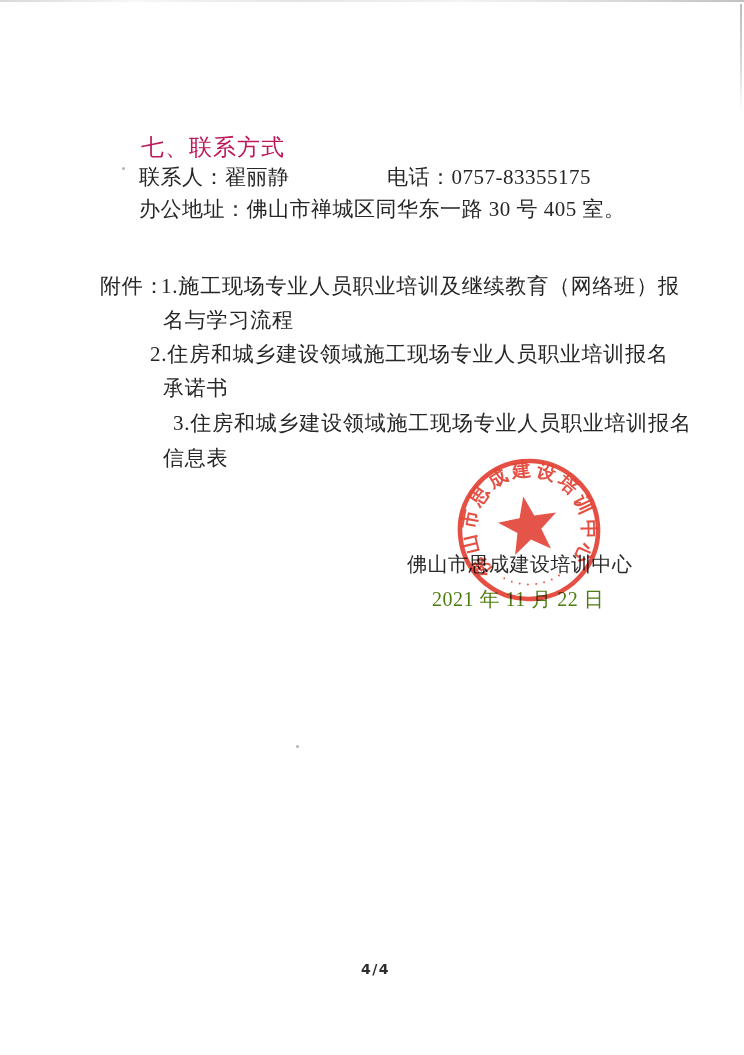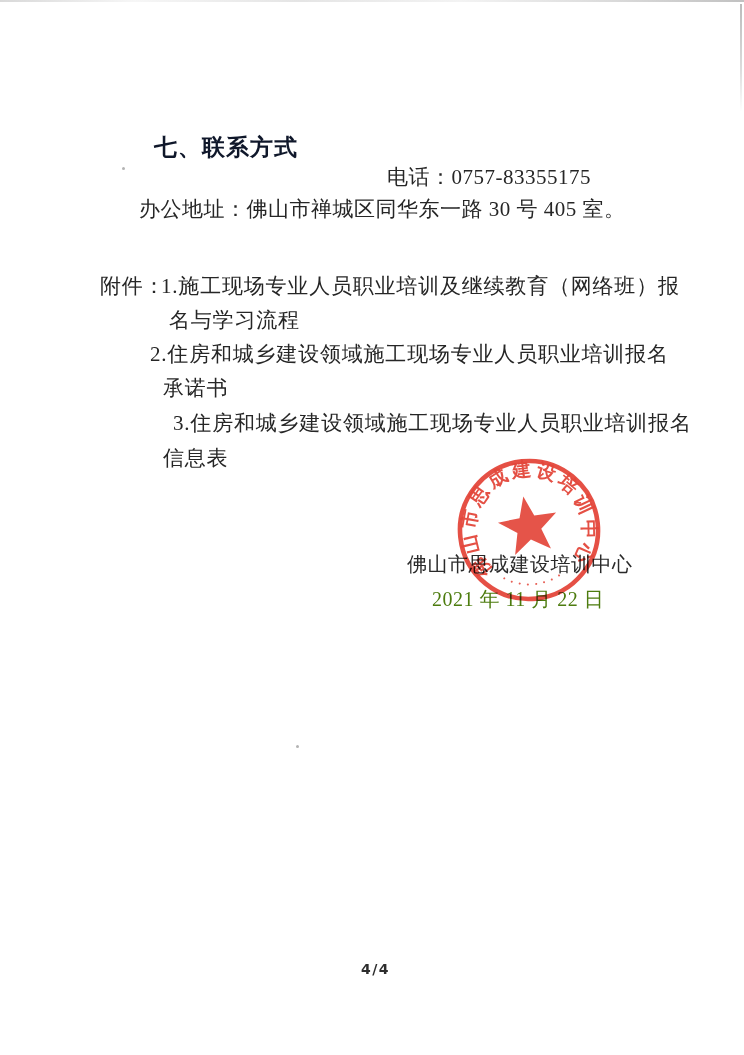--- a/index.html
+++ b/index.html
@@ -7,25 +7,24 @@
     position:relative;
     width:744px; height:1055px;
     background:#ffffff;
     font-family:"Liberation Serif","DejaVu Serif",serif;
     color:#262626;
     overflow:hidden;
   }
   .abs { position:absolute; white-space:nowrap; }
   .heading {
     font-family:"Liberation Sans","DejaVu Sans",sans-serif;
-    font-weight:700;
+    font-weight:400;
     font-size:23px;
     letter-spacing:1px;
-    color:#0f172a;
-    margin-left:13px;
+    color:#be185d;
   }
   .body-text { font-size:21px; letter-spacing:0.5px; }
   .attach-text { font-size:21px; letter-spacing:0.8px; }
   .sig-text { font-size:20px; letter-spacing:0.5px; color:#2a2a2a; }
   .date-text { font-size:20px; letter-spacing:0.5px; color:#4d7c0f; }
   .page-number {
     font-family:"DejaVu Sans","Liberation Sans",sans-serif;
     font-size:14px; font-weight:700; letter-spacing:1.5px; color:#2d2d2d;
   }
   .seal-svg {
@@ -55,31 +54,34 @@
 
 <div class="page">
 
   <div class="scan-top"></div>
   <div class="scan-right"></div>
   <div class="speck speck-1"></div>
   <div class="speck speck-2"></div>
 
   <div class="abs heading" style="left:141px; top:132px;">七、联系方式</div>
 
+  <div class="abs body-text" style="left:139px; top:163px;">
+    <span>联系人：</span><span>翟丽静</span>
+  </div>
   <div class="abs body-text" style="left:387px; top:163px;">
     <span>电话：</span><span>0757-83355175</span>
   </div>
 
   <div class="abs body-text" style="left:139px; top:195px;">
     <span>办公地址：</span><span>佛山市禅城区同华东一路 30 号 405 室。</span>
   </div>
 
   <div class="abs attach-text" style="left:100px; top:272px;">附件：</div>
   <div class="abs attach-text" style="left:161px; top:272px;">1.施工现场专业人员职业培训及继续教育（网络班）报</div>
-  <div class="abs attach-text" style="left:163px; top:306px;margin-left:6px;">名与学习流程</div>
+  <div class="abs attach-text" style="left:163px; top:306px;">名与学习流程</div>
   <div class="abs attach-text" style="left:150px; top:340px;">2.住房和城乡建设领域施工现场专业人员职业培训报名</div>
   <div class="abs attach-text" style="left:163px; top:374px;">承诺书</div>
   <div class="abs attach-text" style="left:173px; top:409px;font-family:Liberation Serif, serif;">3.住房和城乡建设领域施工现场专业人员职业培训报名</div>
   <div class="abs attach-text" style="left:163px; top:444px;">信息表</div>
 
   <div class="abs sig-text" style="left:407px; top:551px;">佛山市思成建设培训中心</div>
   <div class="abs date-text" style="left:432px; top:586px;">2021 年 11 月 22 日</div>
 
   <svg class="seal-svg" viewBox="0 0 152 152">
     <defs>

